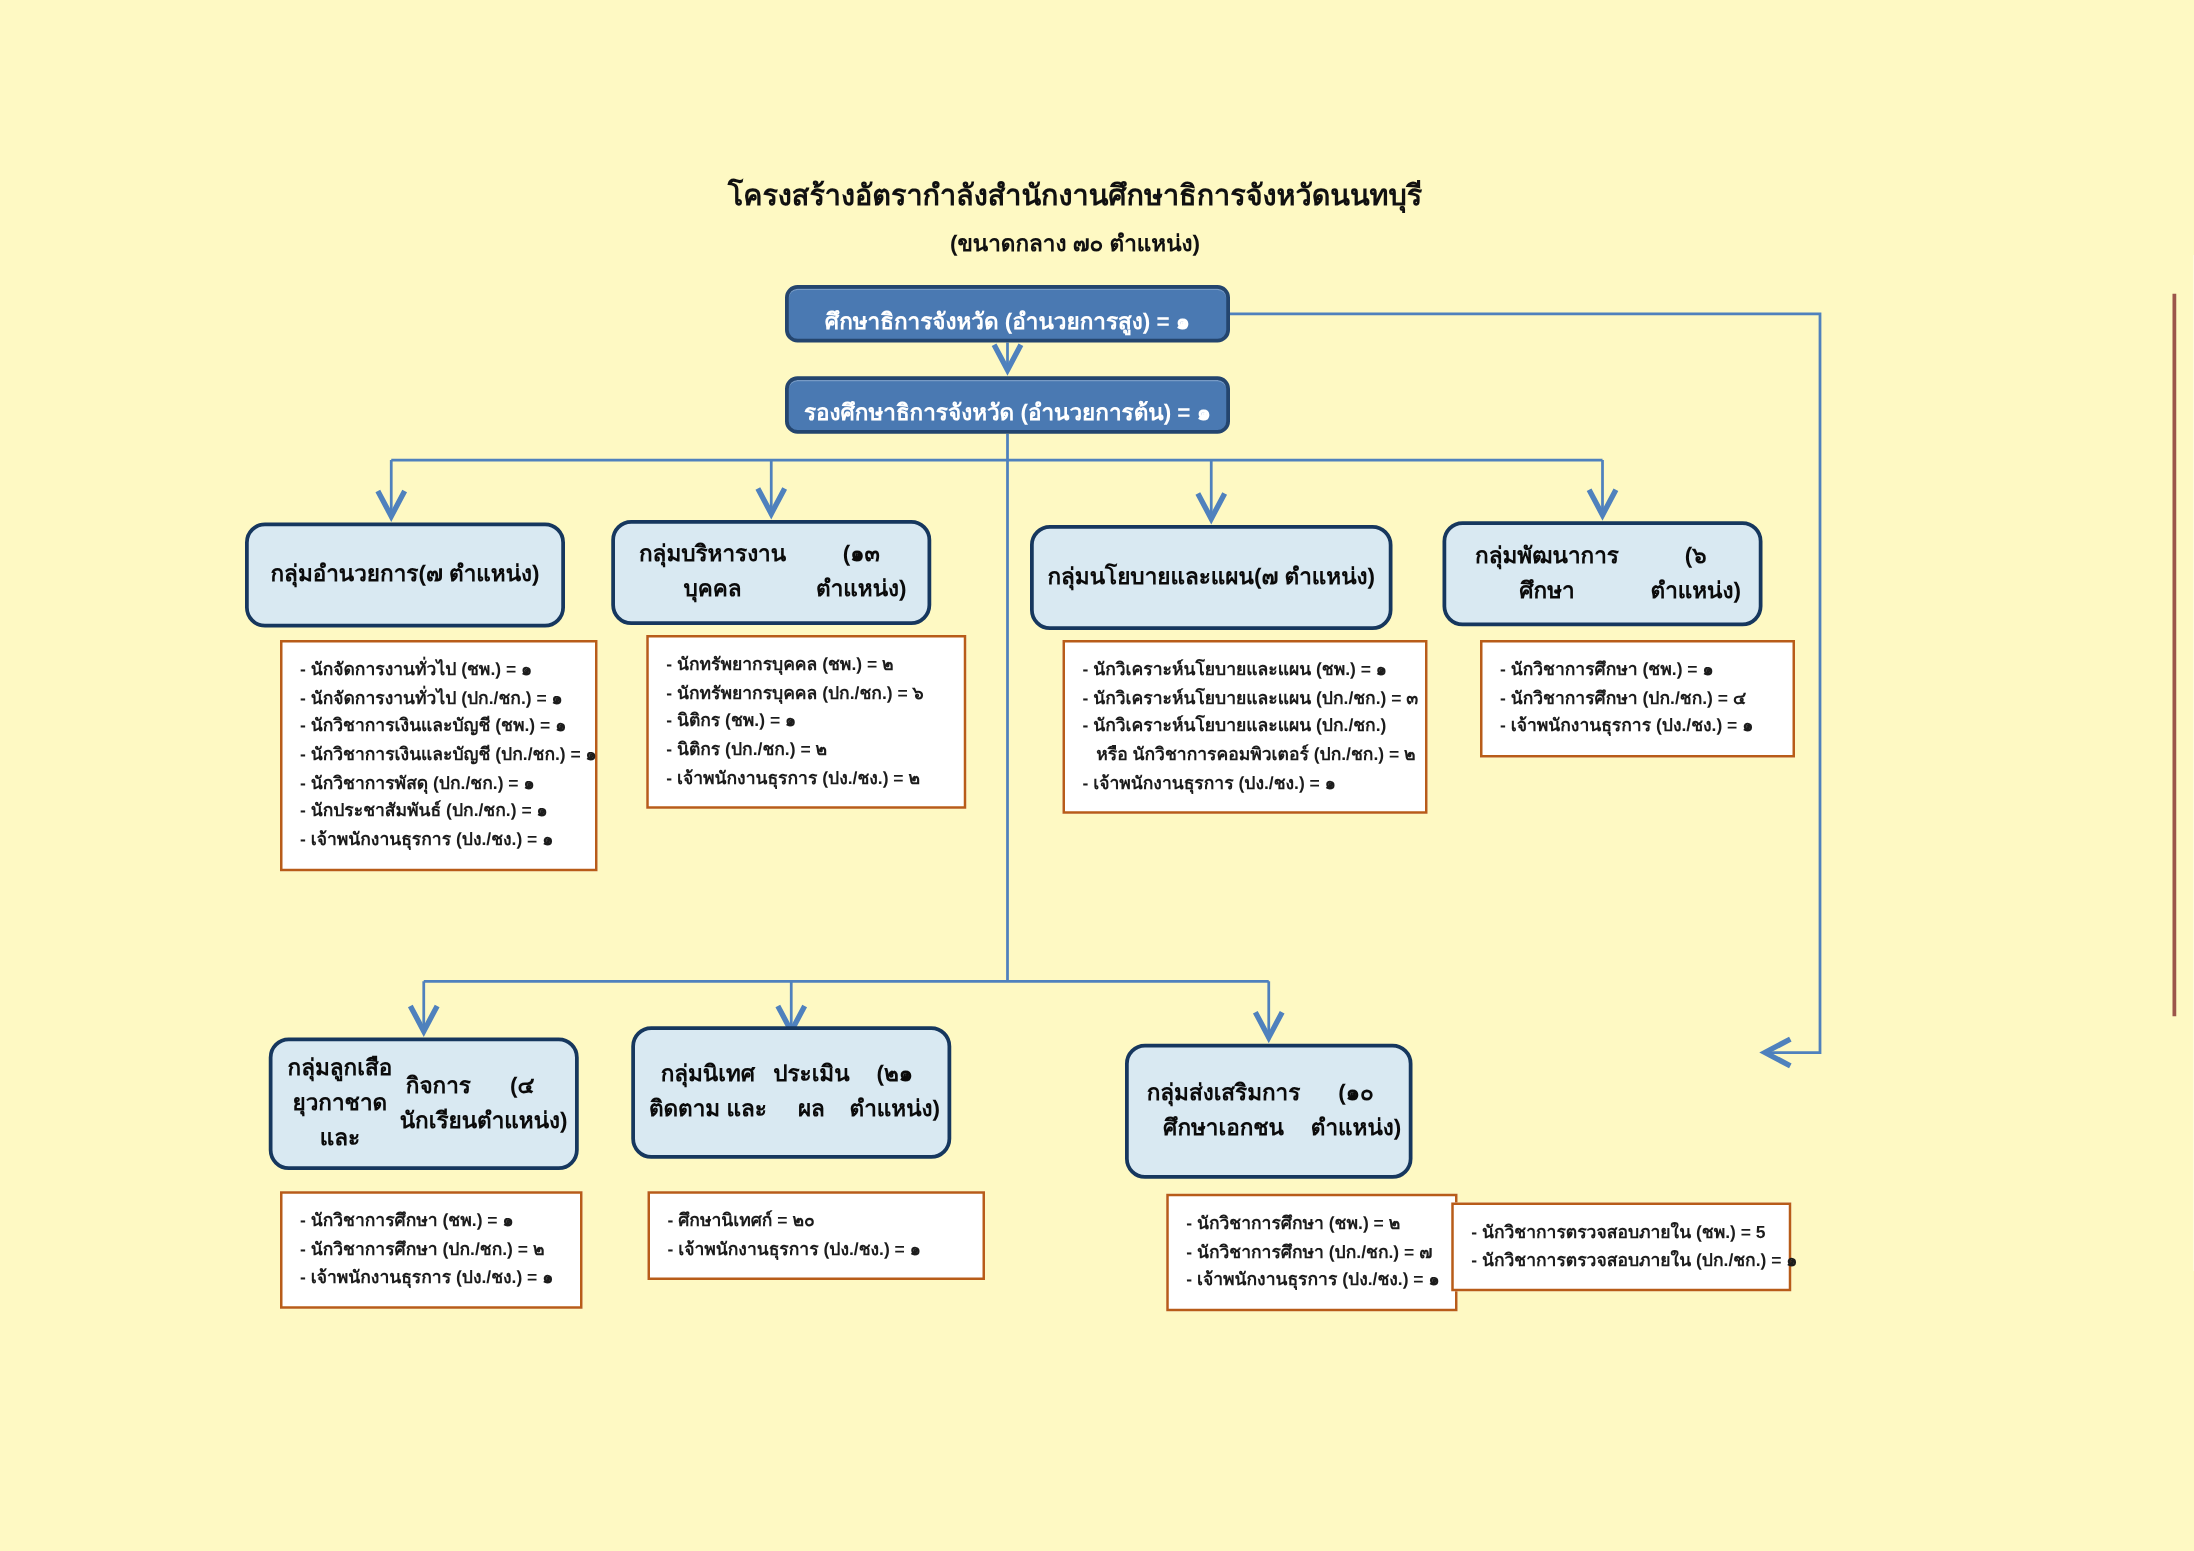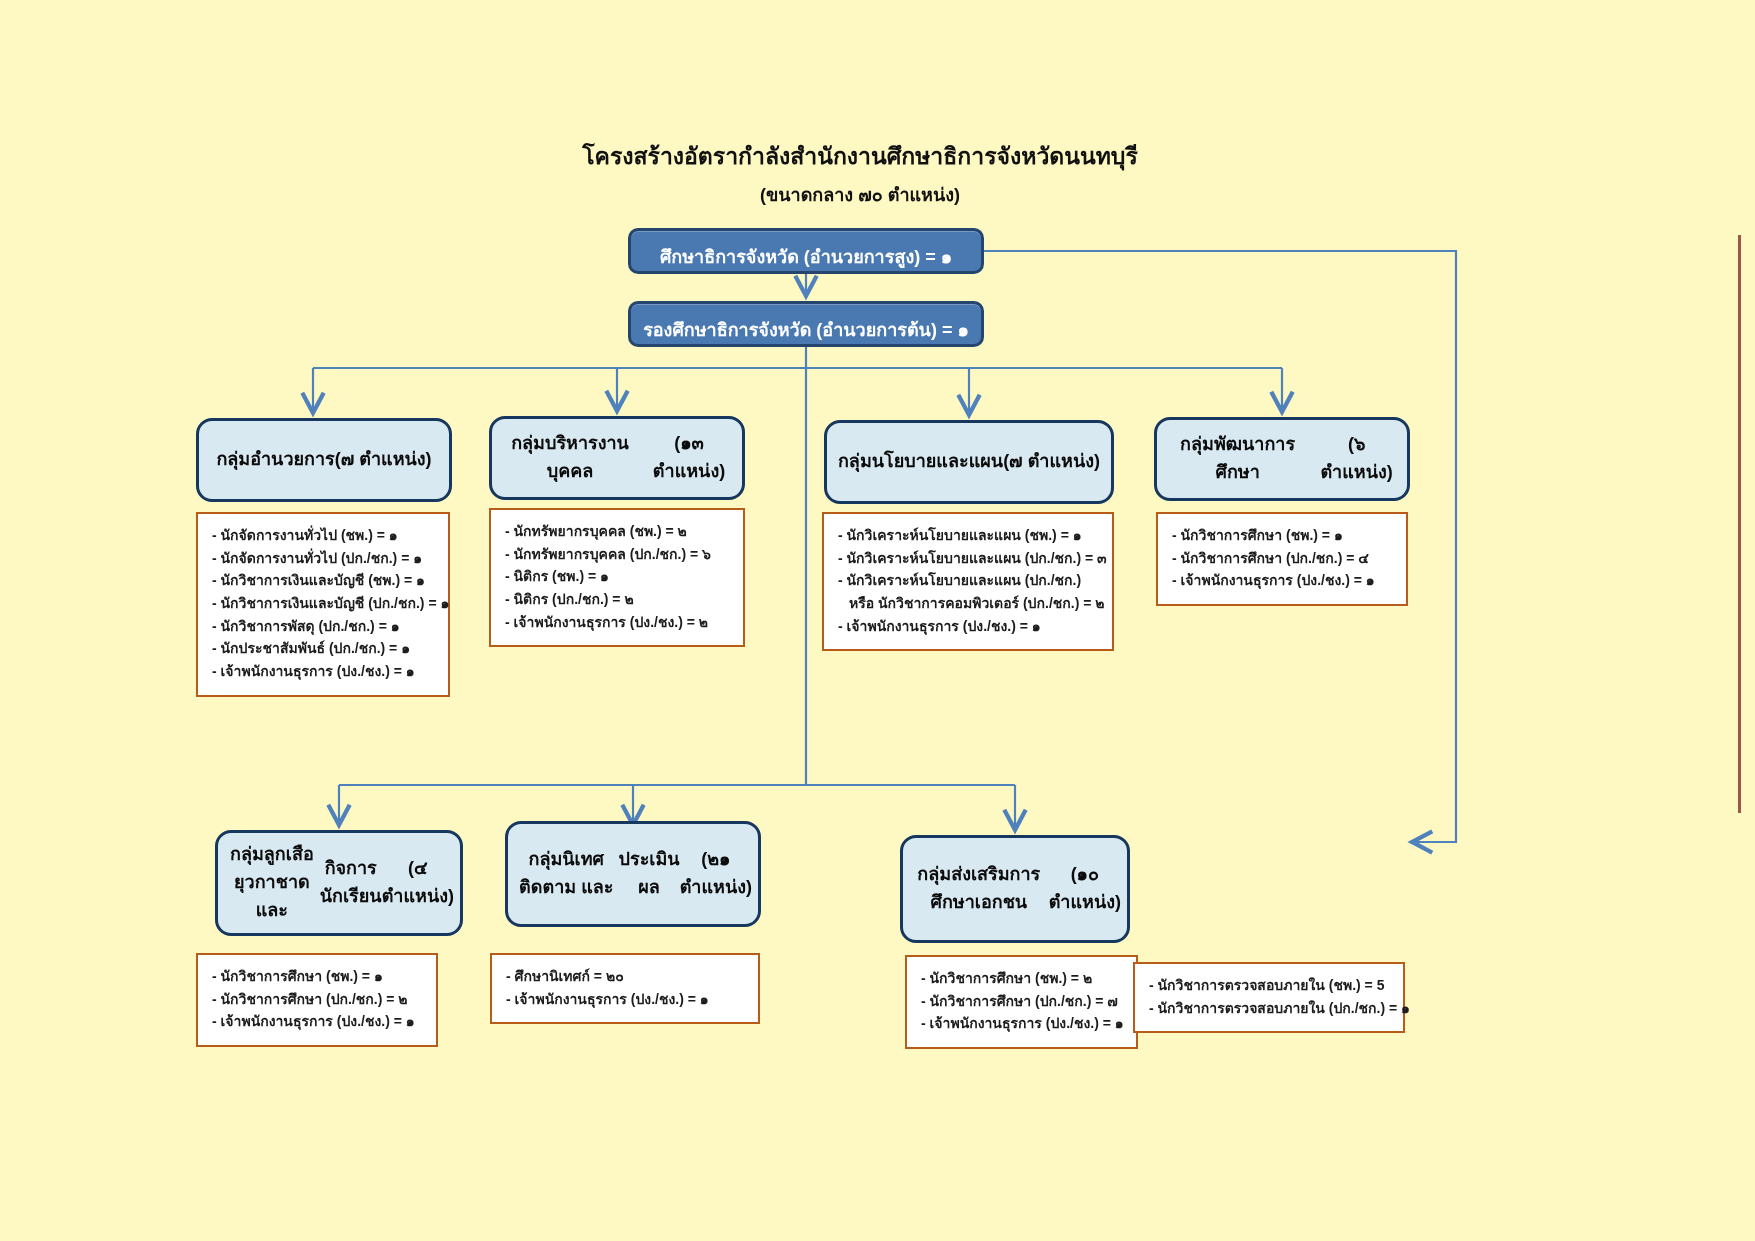--- a/index.html
+++ b/index.html
@@ -18,21 +18,21 @@
     justify-content:center;text-align:center;box-sizing:border-box;
     box-shadow:inset 0 1px 0 rgba(255,255,255,.25);}
 
   .gbox{position:absolute;background:#d9e9f2;border:3px solid #16375e;border-radius:16px;
     color:#0b0b0b;font-weight:bold;font-size:18px;line-height:1.55;display:flex;
     flex-direction:row;align-items:center;justify-content:center;text-align:center;
     box-sizing:border-box;padding:4px 6px;}
 
   .dbox{position:absolute;background:#ffffff;border:2px solid #b85c19;
     box-sizing:border-box;padding:10px 12px 12px 14px;font-size:14px;font-weight:bold;
-    color:#1c1c1c;line-height:1.62;}
+    color:#1c1c1c;line-height:1.62;margin-left:28px;}
   .ditem{white-space:nowrap;}
   .ditem.cont{padding-left:11px;}
 
   .edge-artifact{position:absolute;left:1738px;top:235px;width:3px;height:578px;
     background:#8b3a35;opacity:.85;}
 </style>
 </head>
 <body>
 
 <div id="canvas">

